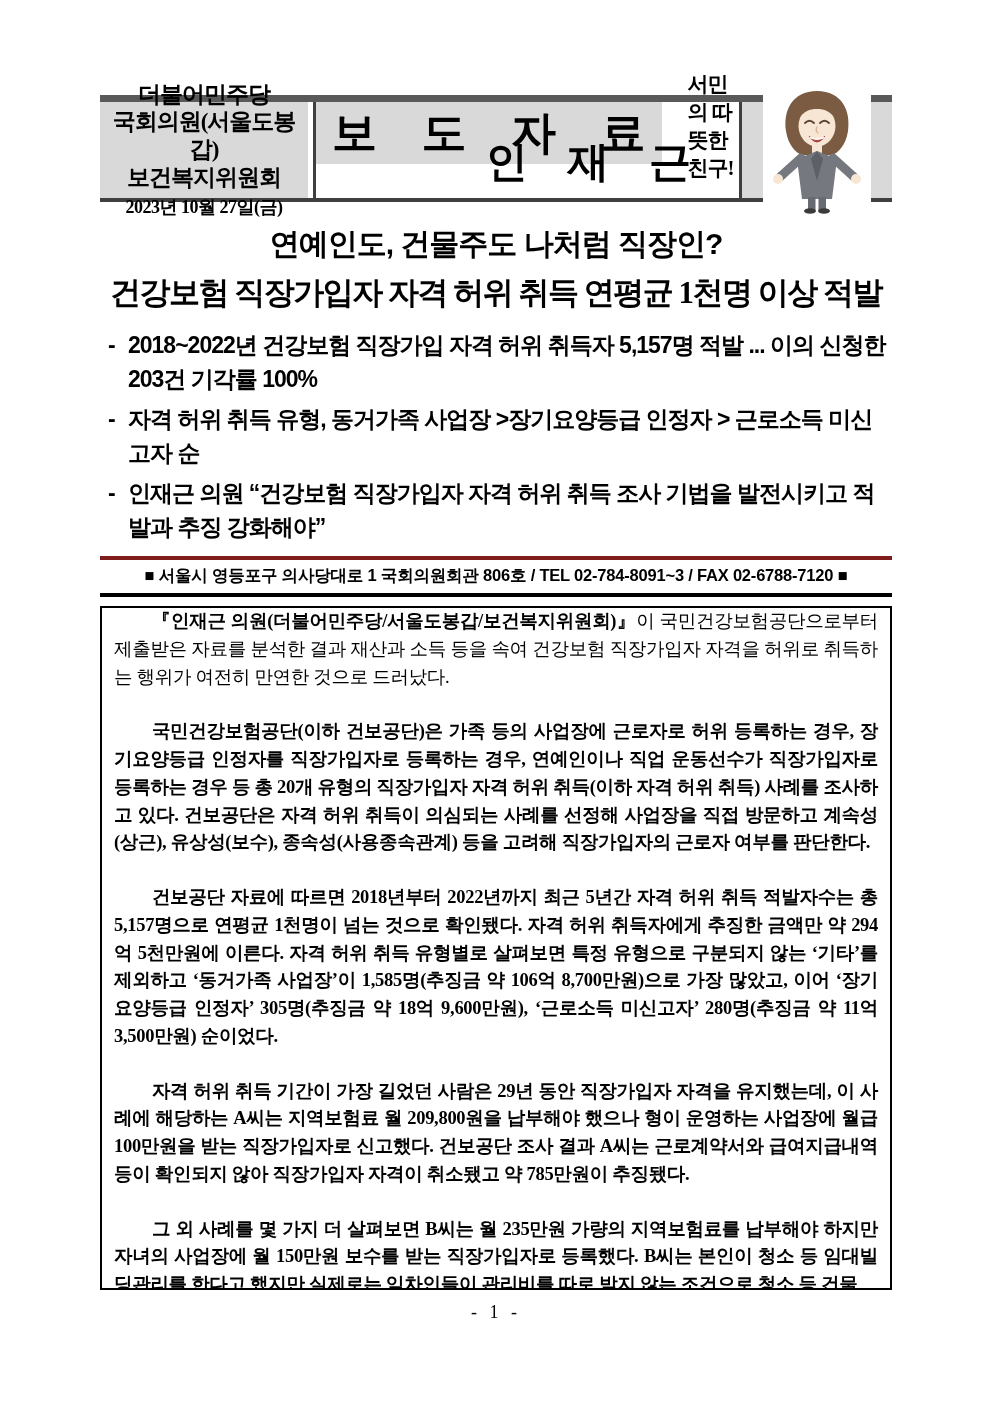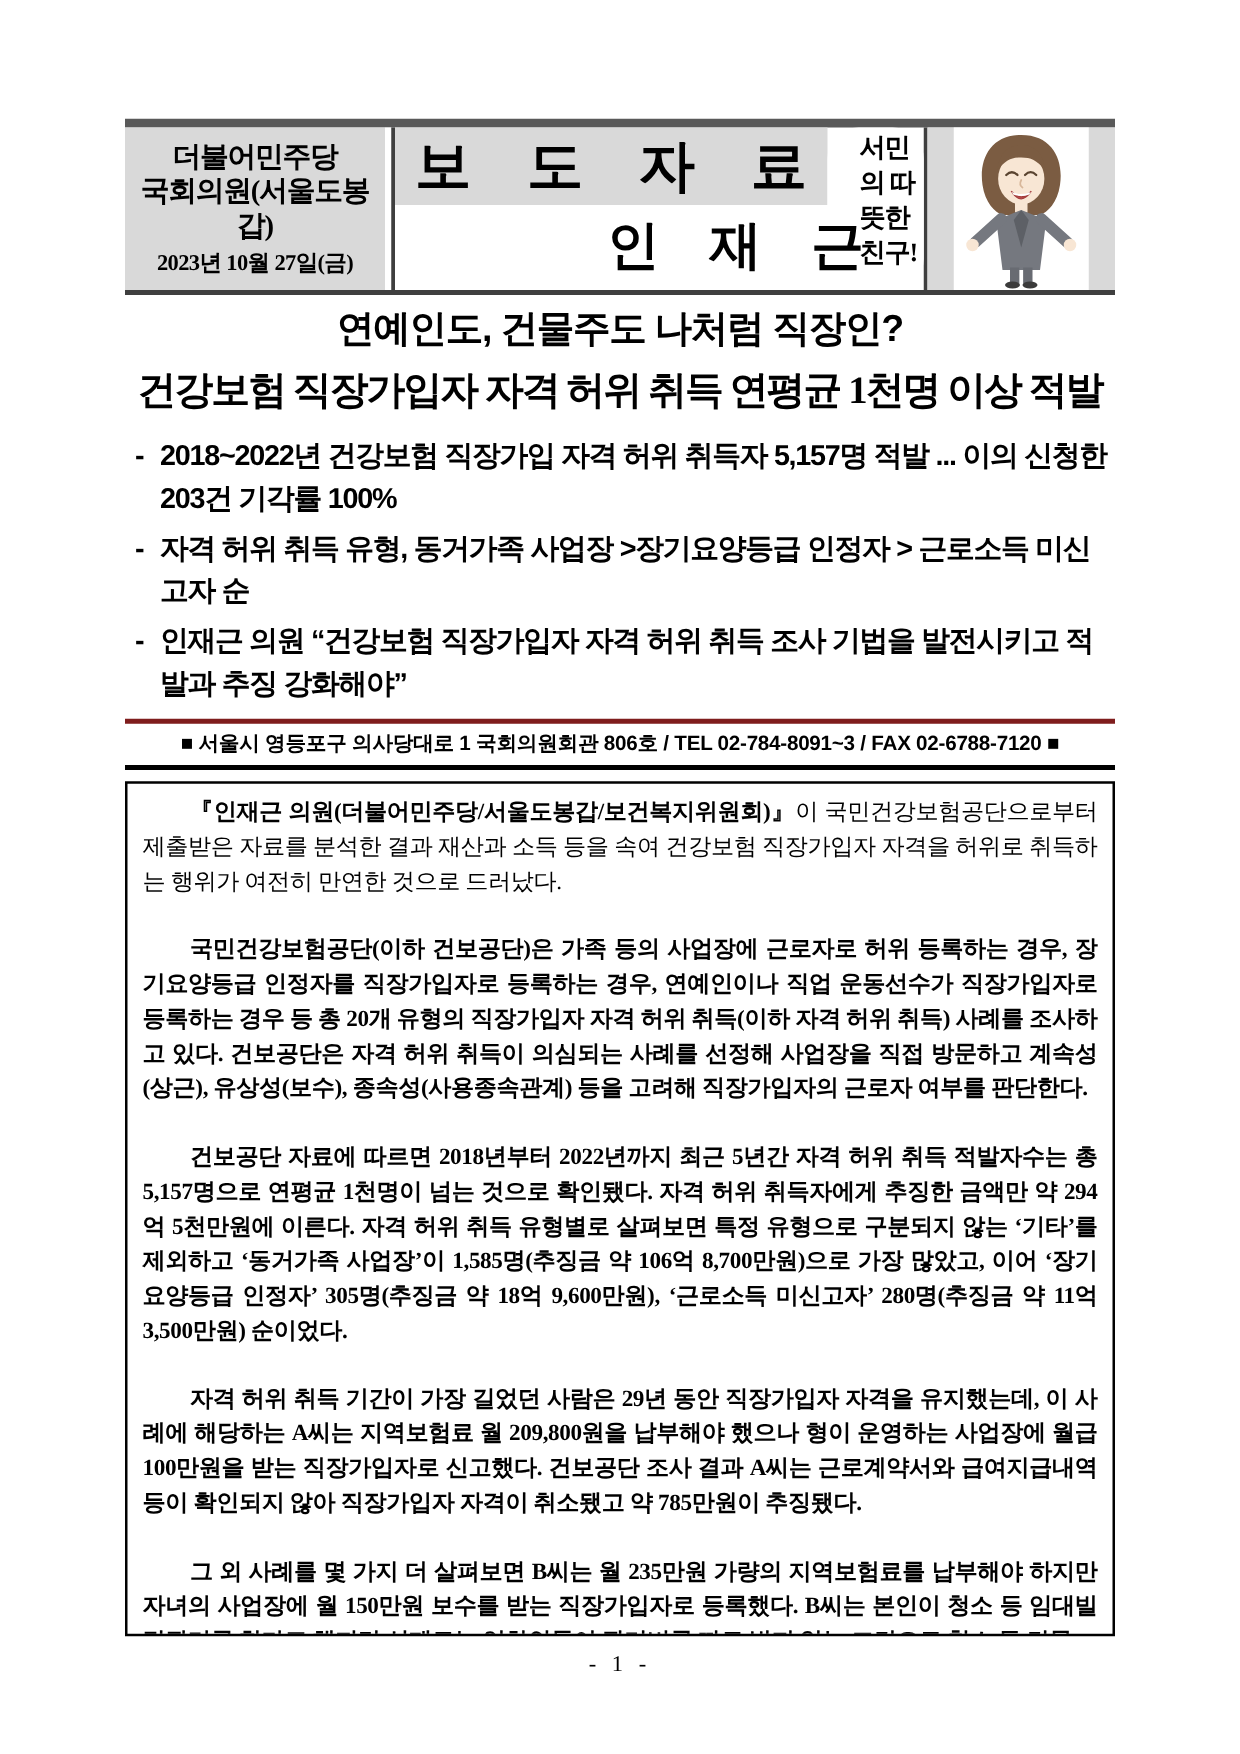--- a/index.html
+++ b/index.html
@@ -10,21 +10,21 @@
     height: 1403px;
     background: #ffffff;
     overflow: hidden;
     font-family: "Liberation Sans", sans-serif;
     color: #000;
   }
   .content { position: absolute; left: 100px; top: 95px; width: 792px; }
 
   
   .topbar { height: 7px; background: #595959; }
-  .hrow { display: flex; height: 134px; border-bottom: 4px solid #3f3f3f; }
+  .hrow { display: flex; height: 100px; border-bottom: 4px solid #3f3f3f; }
   .cell-left {
     width: 208px; background: #d9d9d9;
     display: flex; flex-direction: column; justify-content: center;
     text-align: center; font-family: "Liberation Serif", serif;
   }
   .cell-left .pline { font-weight: bold; font-size: 23px; line-height: 1.2; letter-spacing: -1px; }
   .cell-left .dline { font-size: 18px; margin-top: 4px; letter-spacing: -0.5px; font-weight: bold; }
   .vgapw { width: 5px; background: #fff; }
   .vbar  { width: 3px; background: #3f3f3f; }
   .cell-mid { flex: 1; display: flex; flex-direction: row; min-width: 0; }
@@ -45,42 +45,42 @@
     position: absolute; right: 34px; bottom: 8px;
     font-size: 42px; font-weight: bold; letter-spacing: 14px; white-space: nowrap;
   }
   .cell-photo {
     width: 150px; background: #d9d9d9;
     display: flex; align-items: center; justify-content: center;
   }
   .photo { width: 108px; height: 130px; background: #fff; }
 
   
-  .headline1 { margin-top: 7px; text-align: center; font-size: 30px; font-weight: bold; letter-spacing: -1px; }
+  .headline1 { margin-top: 22px; text-align: center; font-size: 30px; font-weight: bold; letter-spacing: -1px; }
   .headline2 { margin-top: 7px;  text-align: center; font-size: 31px; font-weight: bold; letter-spacing: -1.5px; white-space: nowrap; font-family: Liberation Serif, serif; }
 
   
   .bullets { margin-top: 14px; font-weight: bold; font-size: 23px; }
   .bullet { display: flex; line-height: 1.48; margin-bottom: 6px; }
   .bullet .dash { flex: none; width: 28px; padding-left: 8px; }
   .bullet .btxt { flex: 1; letter-spacing: -1px; }
 
   
   .contact {
     margin-top: 12px;
     border-top: 4px solid #7f1d1d; border-bottom: 4px solid #000;
     padding: 5px 0 6px; text-align: center;
     font-weight: bold; font-size: 16.5px; letter-spacing: -0.2px; white-space: nowrap;
   }
 
   
   .bodybox {
     margin-top: 9px;
     border: 2px solid #000;
-    padding: 10px 12px 12px;
+    padding: 0 12px 12px;
     height: 684px; overflow: hidden;
     font-family: "Liberation Serif", serif;
     font-size: 18.5px; line-height: 1.5; text-align: justify;
     letter-spacing: -0.3px;
   }
   .bodybox p { margin: 0; text-indent: 2.05em; }
   .bodybox p + p { margin-top: 27px; font-weight: bold; }
   .bodybox .lead { font-weight: bold; }
 
   
@@ -94,20 +94,21 @@
 
 <div class="page">
   <div class="content">
 
     <div class="topbar"></div>
     <div class="hrow">
 
       <div class="cell-left">
         <div class="pline">더불어민주당</div>
         <div class="pline">국회의원(서울도봉갑)</div>
+        <div class="pline">보건복지위원회</div>
         <div class="dline">2023년 10월 27일(금)</div>
       </div>
 
       <div class="vgapw"></div>
       <div class="vbar"></div>
 
       <div class="cell-mid">
         <div class="mid-top">보 도 자 료</div>
         <div class="mid-div"></div>
         <div class="mid-bot">

